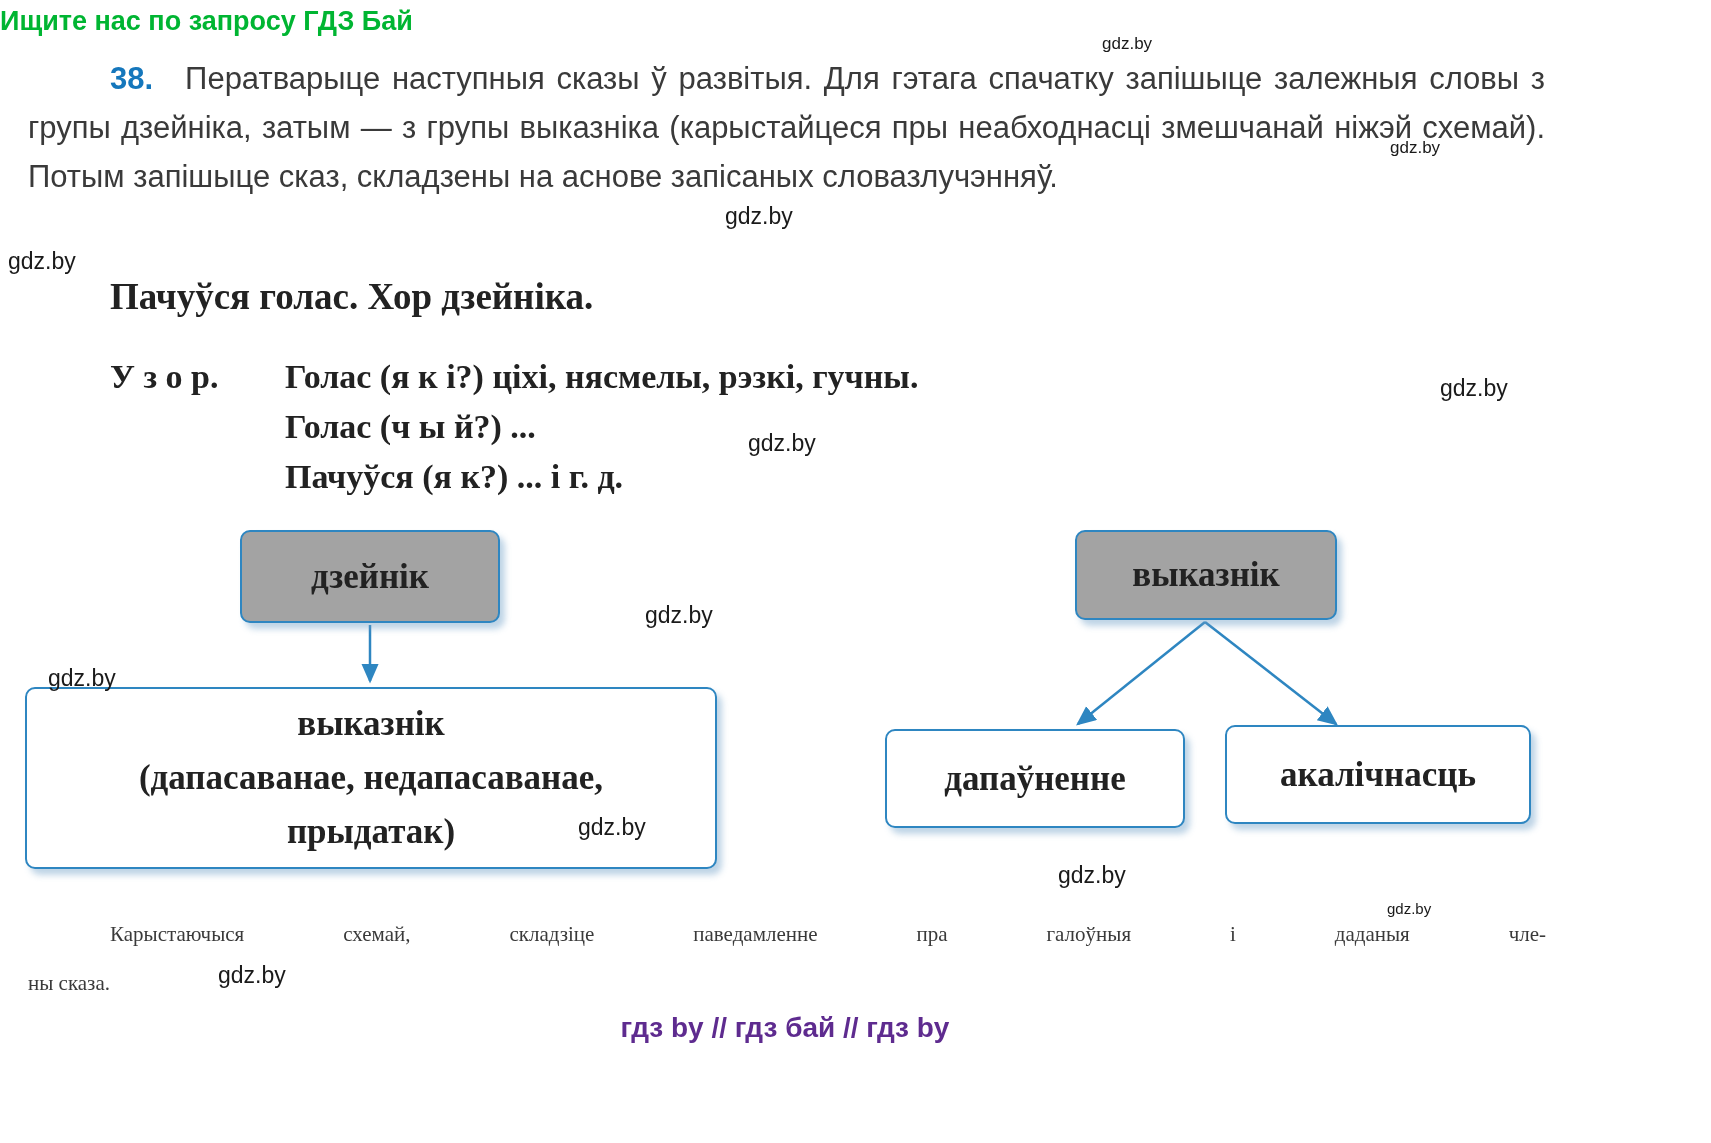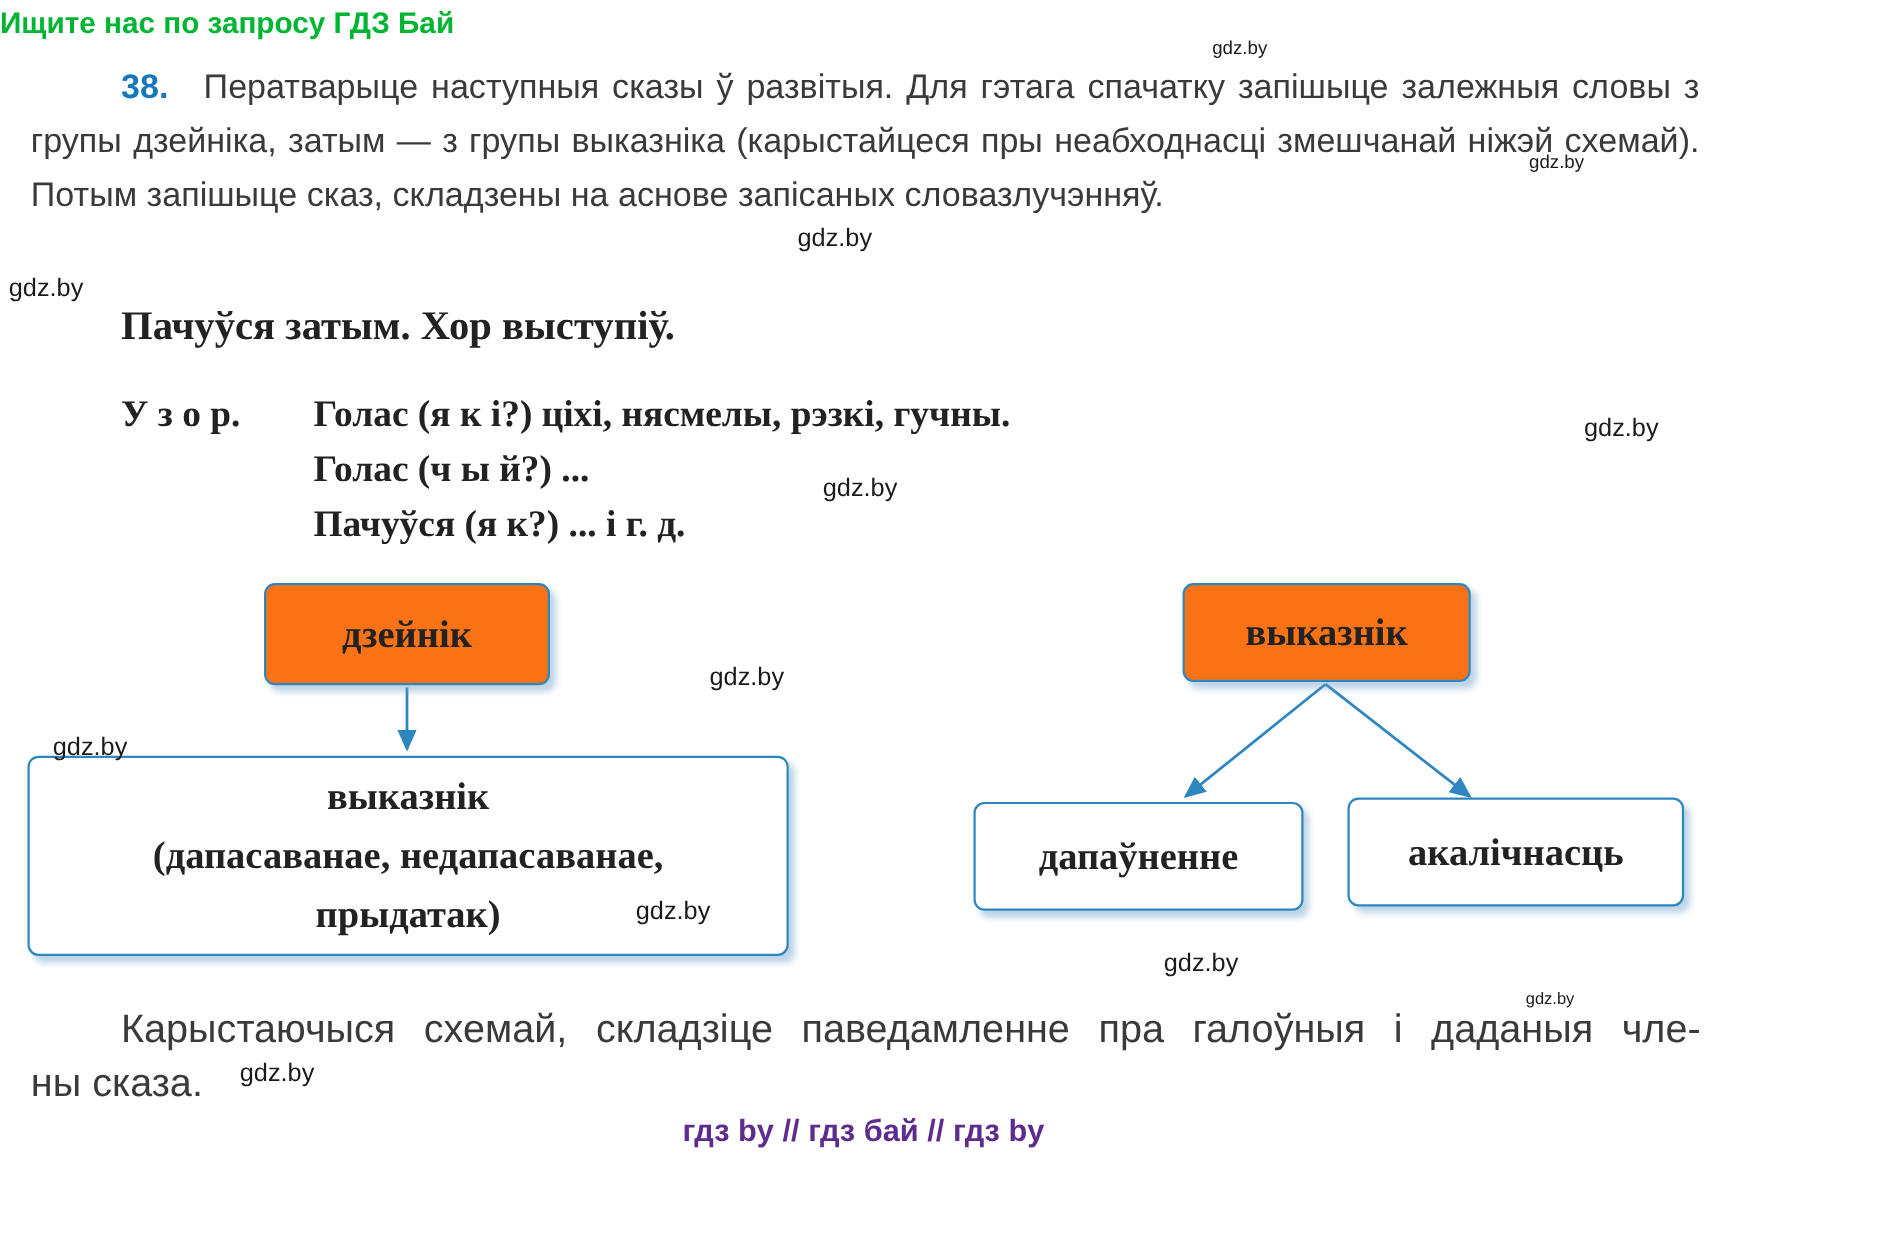--- a/index.html
+++ b/index.html
@@ -89,37 +89,38 @@
     flex-direction: column;
     align-items: center;
     justify-content: center;
     font-family: "Liberation Serif", serif;
     font-weight: 700;
     font-size: 35px;
     color: #222222;
     text-align: center;
     box-shadow: 5px 6px 6px rgba(110,160,200,0.45);
   }
-  .dbox.top { background: #f97316; }
+  .dbox.top { background: #a3a3a3; }
   .dbox.bottom { background: #ffffff; }
   .box-subject   { left: 240px;  top: 5px;   width: 260px; height: 93px; }
   .box-predicate { left: 1075px; top: 5px;   width: 262px; height: 90px; align-items: center; }
   .box-definition{ left: 25px;   top: 162px; width: 692px; height: 182px; line-height: 54px; }
   .box-object    { left: 885px;  top: 204px; width: 300px; height: 99px; }
   .box-adverbial { left: 1225px; top: 200px; width: 306px; height: 99px; }
 
   
   .closing {
     position: absolute;
     top: 910px;
     left: 28px;
     width: 1518px;
-    font-size: 36px;
+    font-size: 21px;
     line-height: 49px;
     color: #3a3a3a;
+    font-family: Liberation Serif, serif;
   }
   .closing-line1 {
     text-indent: 82px;
     text-align: justify;
     text-align-last: justify;
   }
   .closing-line2 { text-align: left; }
 
   
   .footer-purple {
@@ -174,21 +175,21 @@
   <span class="wm wm8">gdz.by</span>
   <span class="wm wm9">gdz.by</span>
   <span class="wm wm10">gdz.by</span>
   <span class="wm tiny wm11">gdz.by</span>
   <span class="wm wm12">gdz.by</span>
 
   <div class="body-para">
     <span class="ex-num">38.</span><span>Ператварыце наступныя сказы ў развітыя. Для гэтага спачатку запішыце залежныя словы з групы дзейніка, затым — з групы выказніка (карыстайцеся пры неабходнасці змешчанай ніжэй схемай). Потым запішыце сказ, складзены на аснове запісаных словазлучэнняў.</span>
   </div>
 
-  <div class="sentences">Пачуўся затым. Хор выступіў.</div>
+  <div class="sentences">Пачуўся голас. Хор дзейніка.</div>
 
   <div class="uzor">
     <div class="uzor-row">
       <span class="uzor-label">У з о р.</span>
       <div class="uzor-lines">
         <div>Голас (я к і?) ціхі, нясмелы, рэзкі, гучны.</div>
         <div>Голас (ч ы й?) ...</div>
         <div>Пачуўся (я к?) ... і г. д.</div>
       </div>
     </div>

